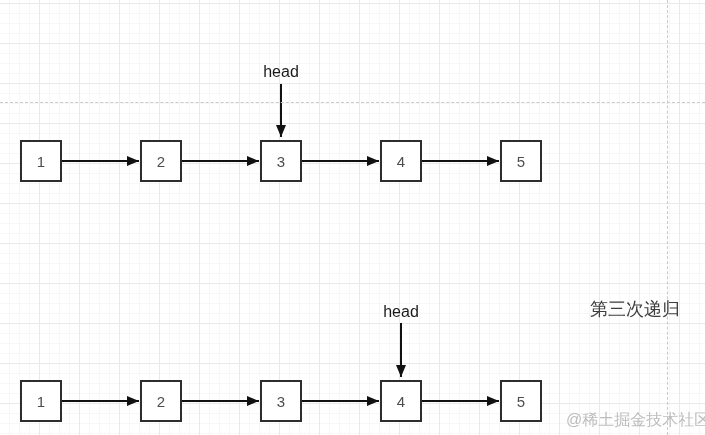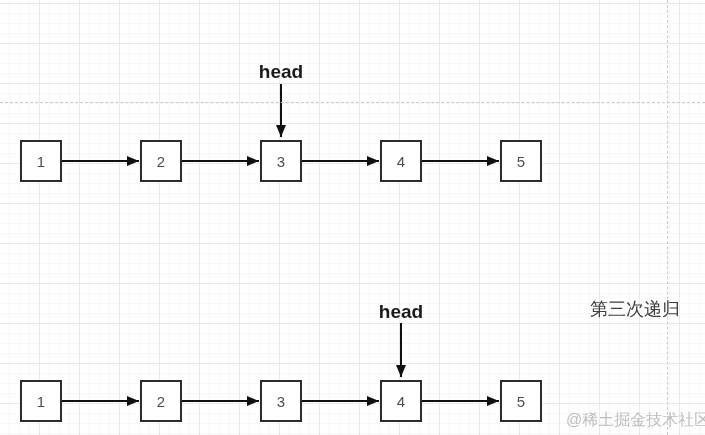--- a/index.html
+++ b/index.html
@@ -36,25 +36,24 @@
     display: flex;
     align-items: center;
     justify-content: center;
     font-size: 15px;
     color: var(--node-text);
   }
 
   .head-label {
     position: absolute;
     transform: translateX(-50%);
-    font-size: 19px;
+    font-size: 16px;
     line-height: 22px;
     color: var(--head-text);
     white-space: nowrap;
-    font-weight: bold;
   }
 
   .section-label {
     position: absolute;
     font-size: 18px;
     line-height: 23px;
     color: var(--section-text);
     white-space: nowrap;
   }
 

